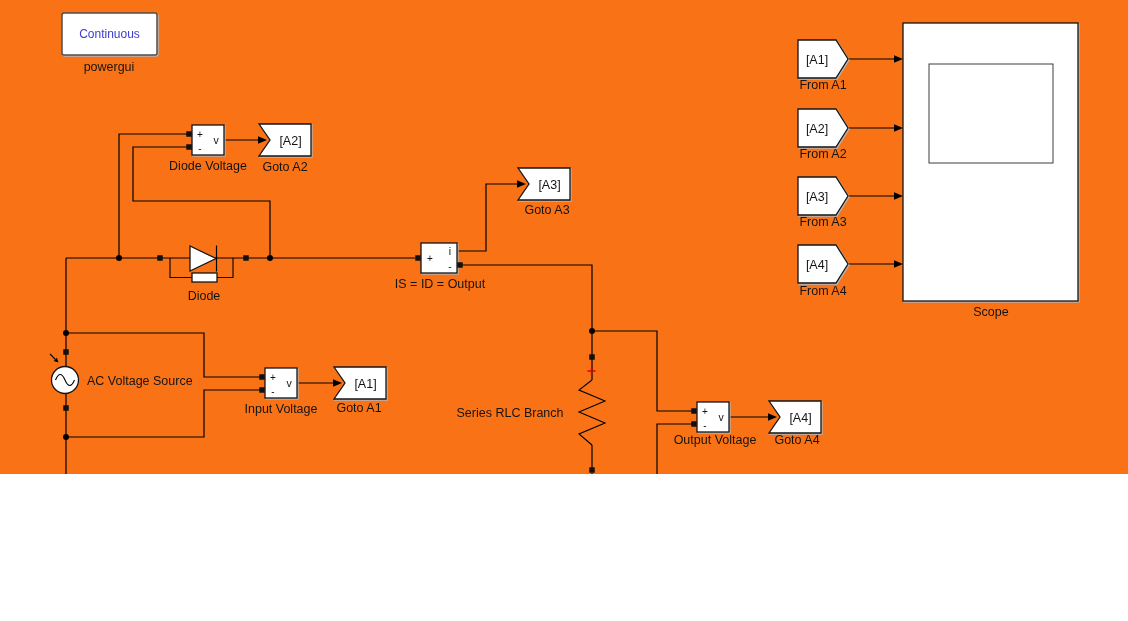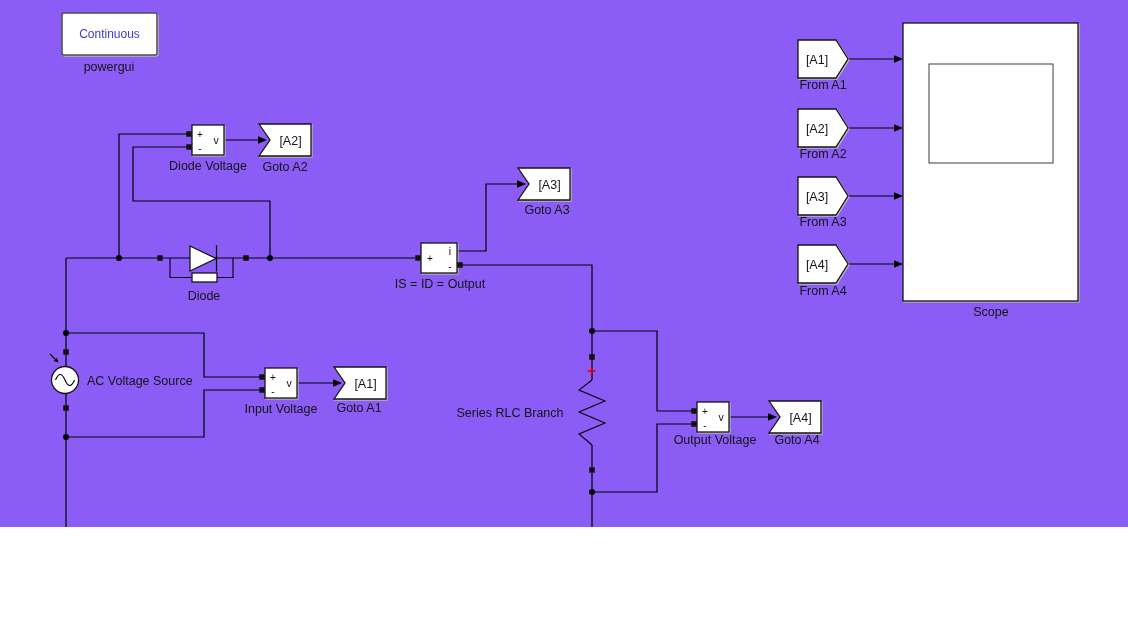--- a/index.html
+++ b/index.html
@@ -1,17 +1,17 @@
 <!DOCTYPE html>
 <html><head>
 <meta charset="utf-8">
 <title>Diagram</title>
 <style>
   html,body{margin:0;padding:0;background:#fff}
-  .canvas{position:relative;width:1128px;height:527px;background:#8b5cf6;
+  .canvas{position:relative;width:1128px;height:474px;background:#f97316;
           font-family:"Liberation Sans","DejaVu Sans",sans-serif;overflow:hidden}
   svg{display:block}
   .wire{stroke:#000;stroke-width:1.2;fill:none}
   .thin{stroke:#000;stroke-width:1.1;fill:none}
   .blk{fill:#ffffff;stroke:#141414;stroke-width:1.3}
   .pgui{fill:#ffffff;stroke:#4d4d4d;stroke-width:1.5}
   .shadow{filter:drop-shadow(1.7px 1.7px 0 #b6b6b6)}
   .lbl{font-size:12.5px;fill:#141414;text-anchor:middle}
   .start{text-anchor:start}
   .tag{font-size:12.5px;fill:#141414;text-anchor:middle}

